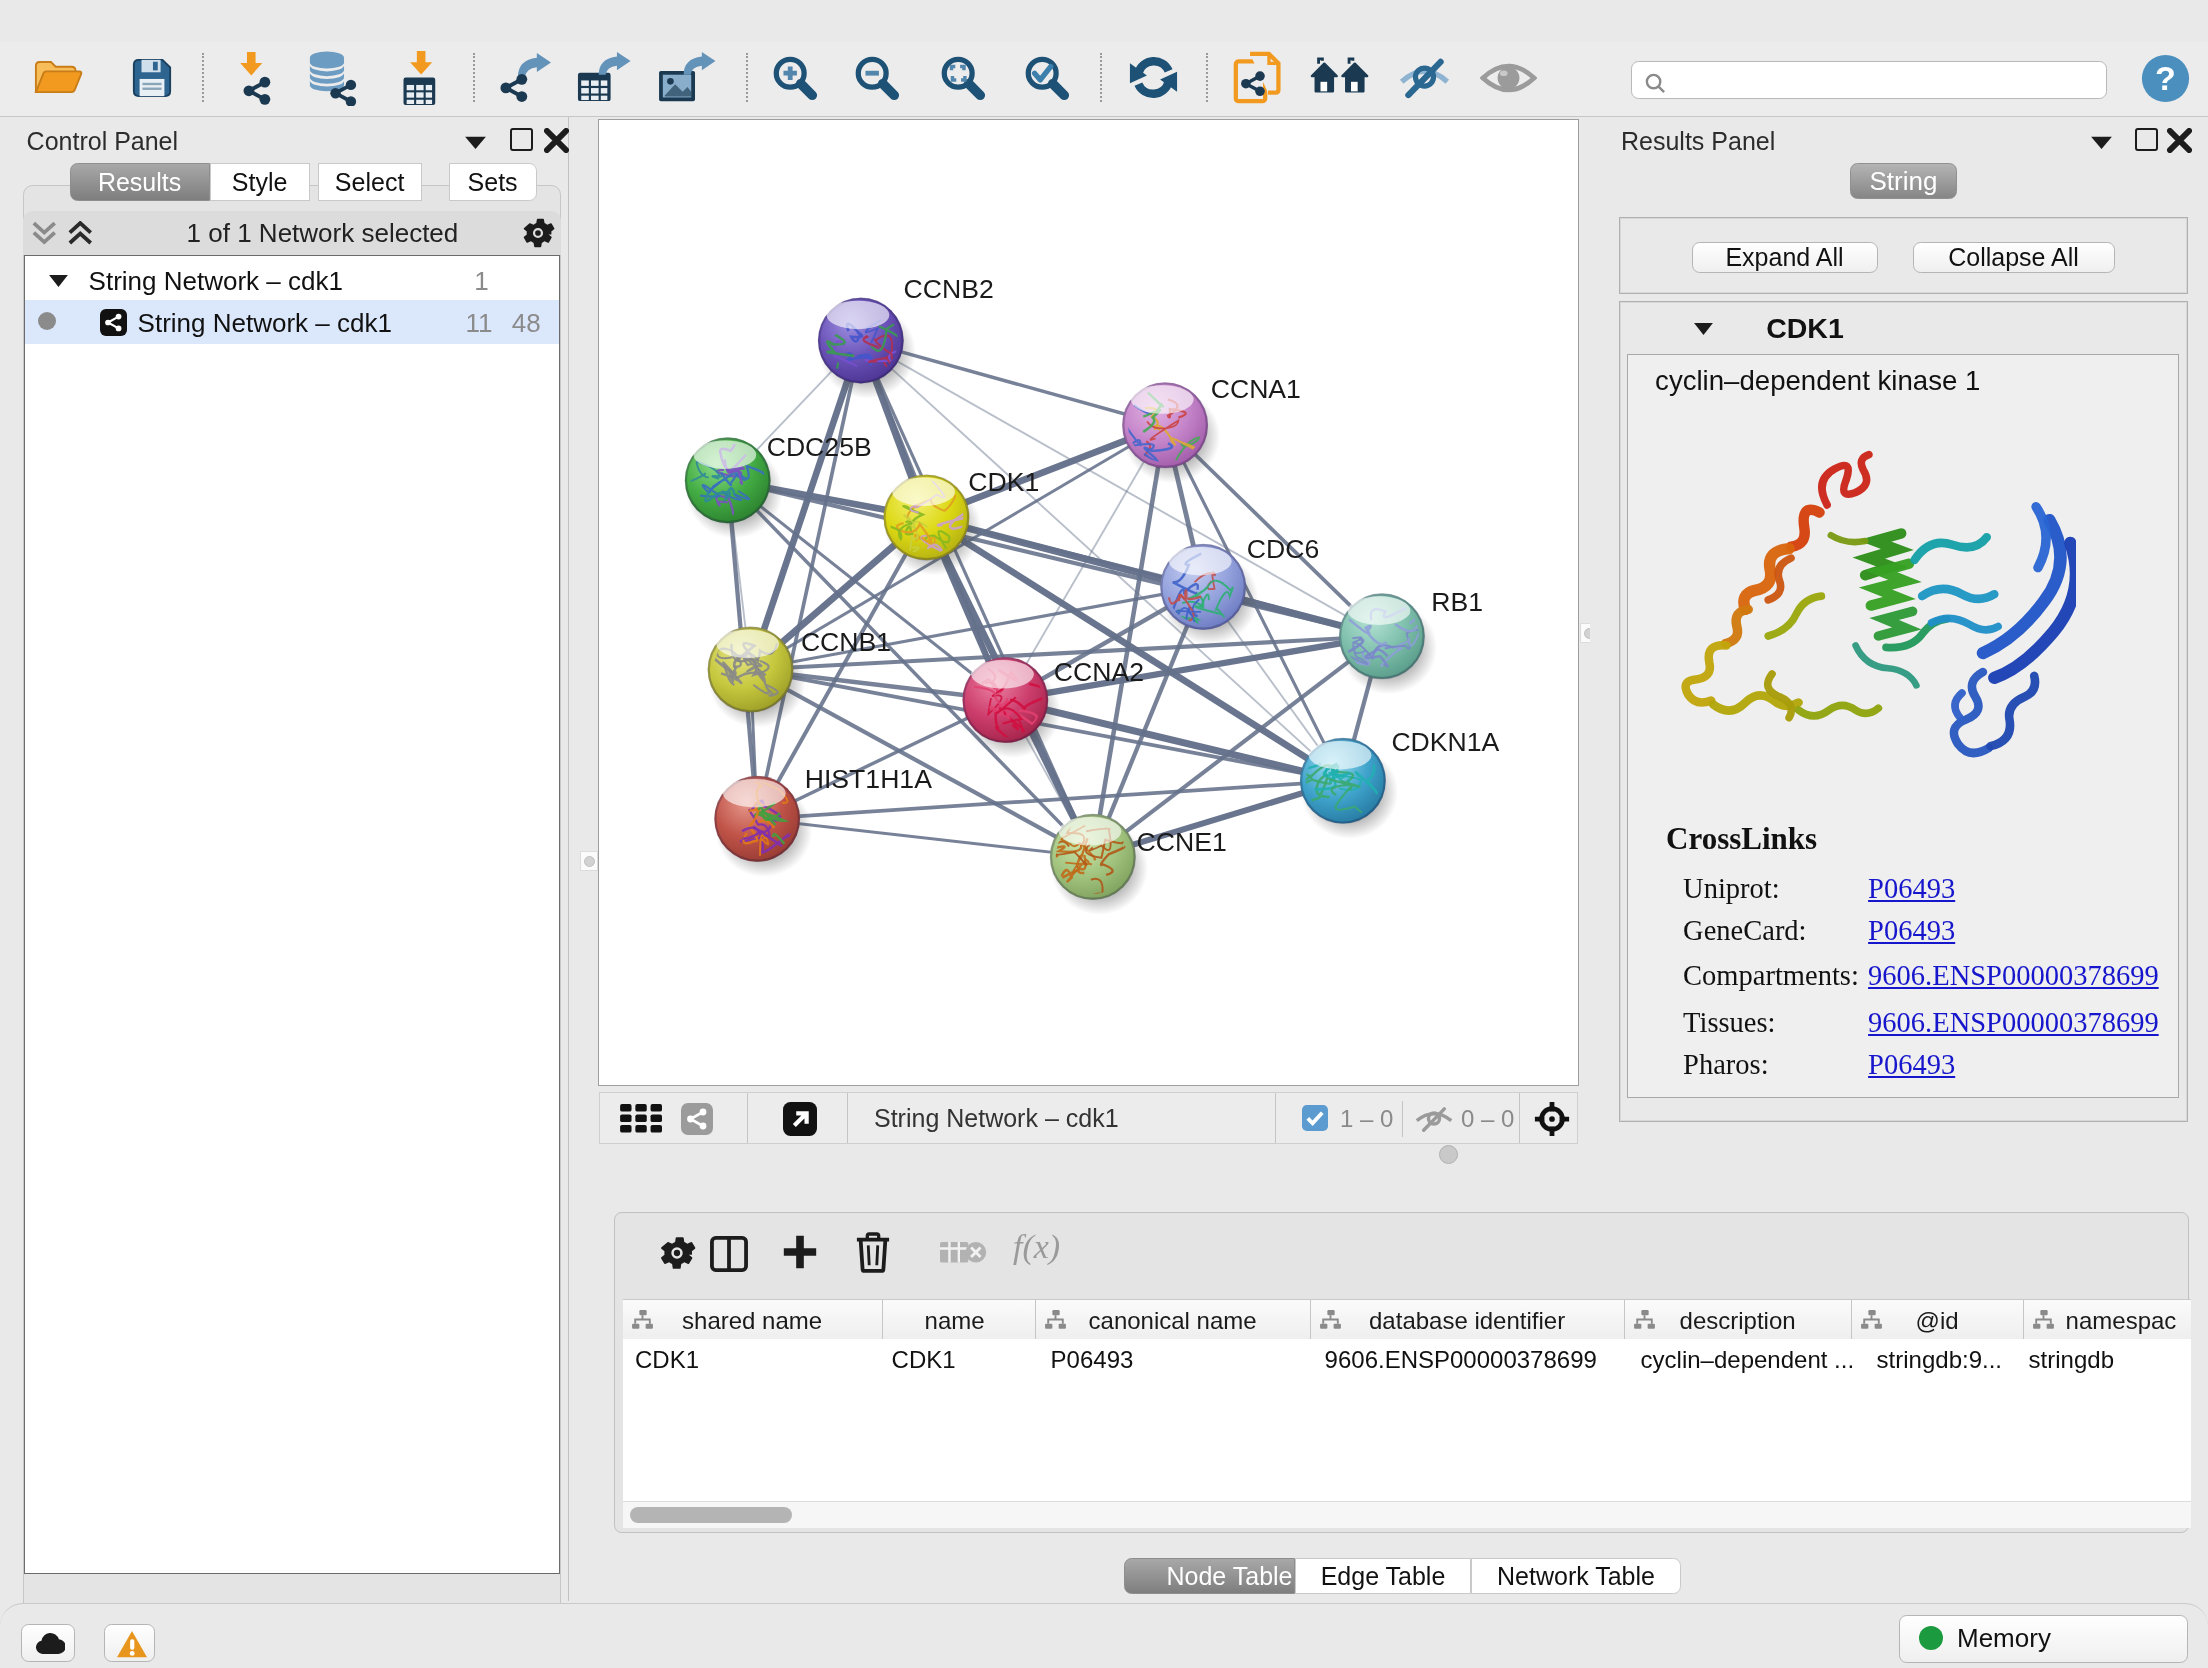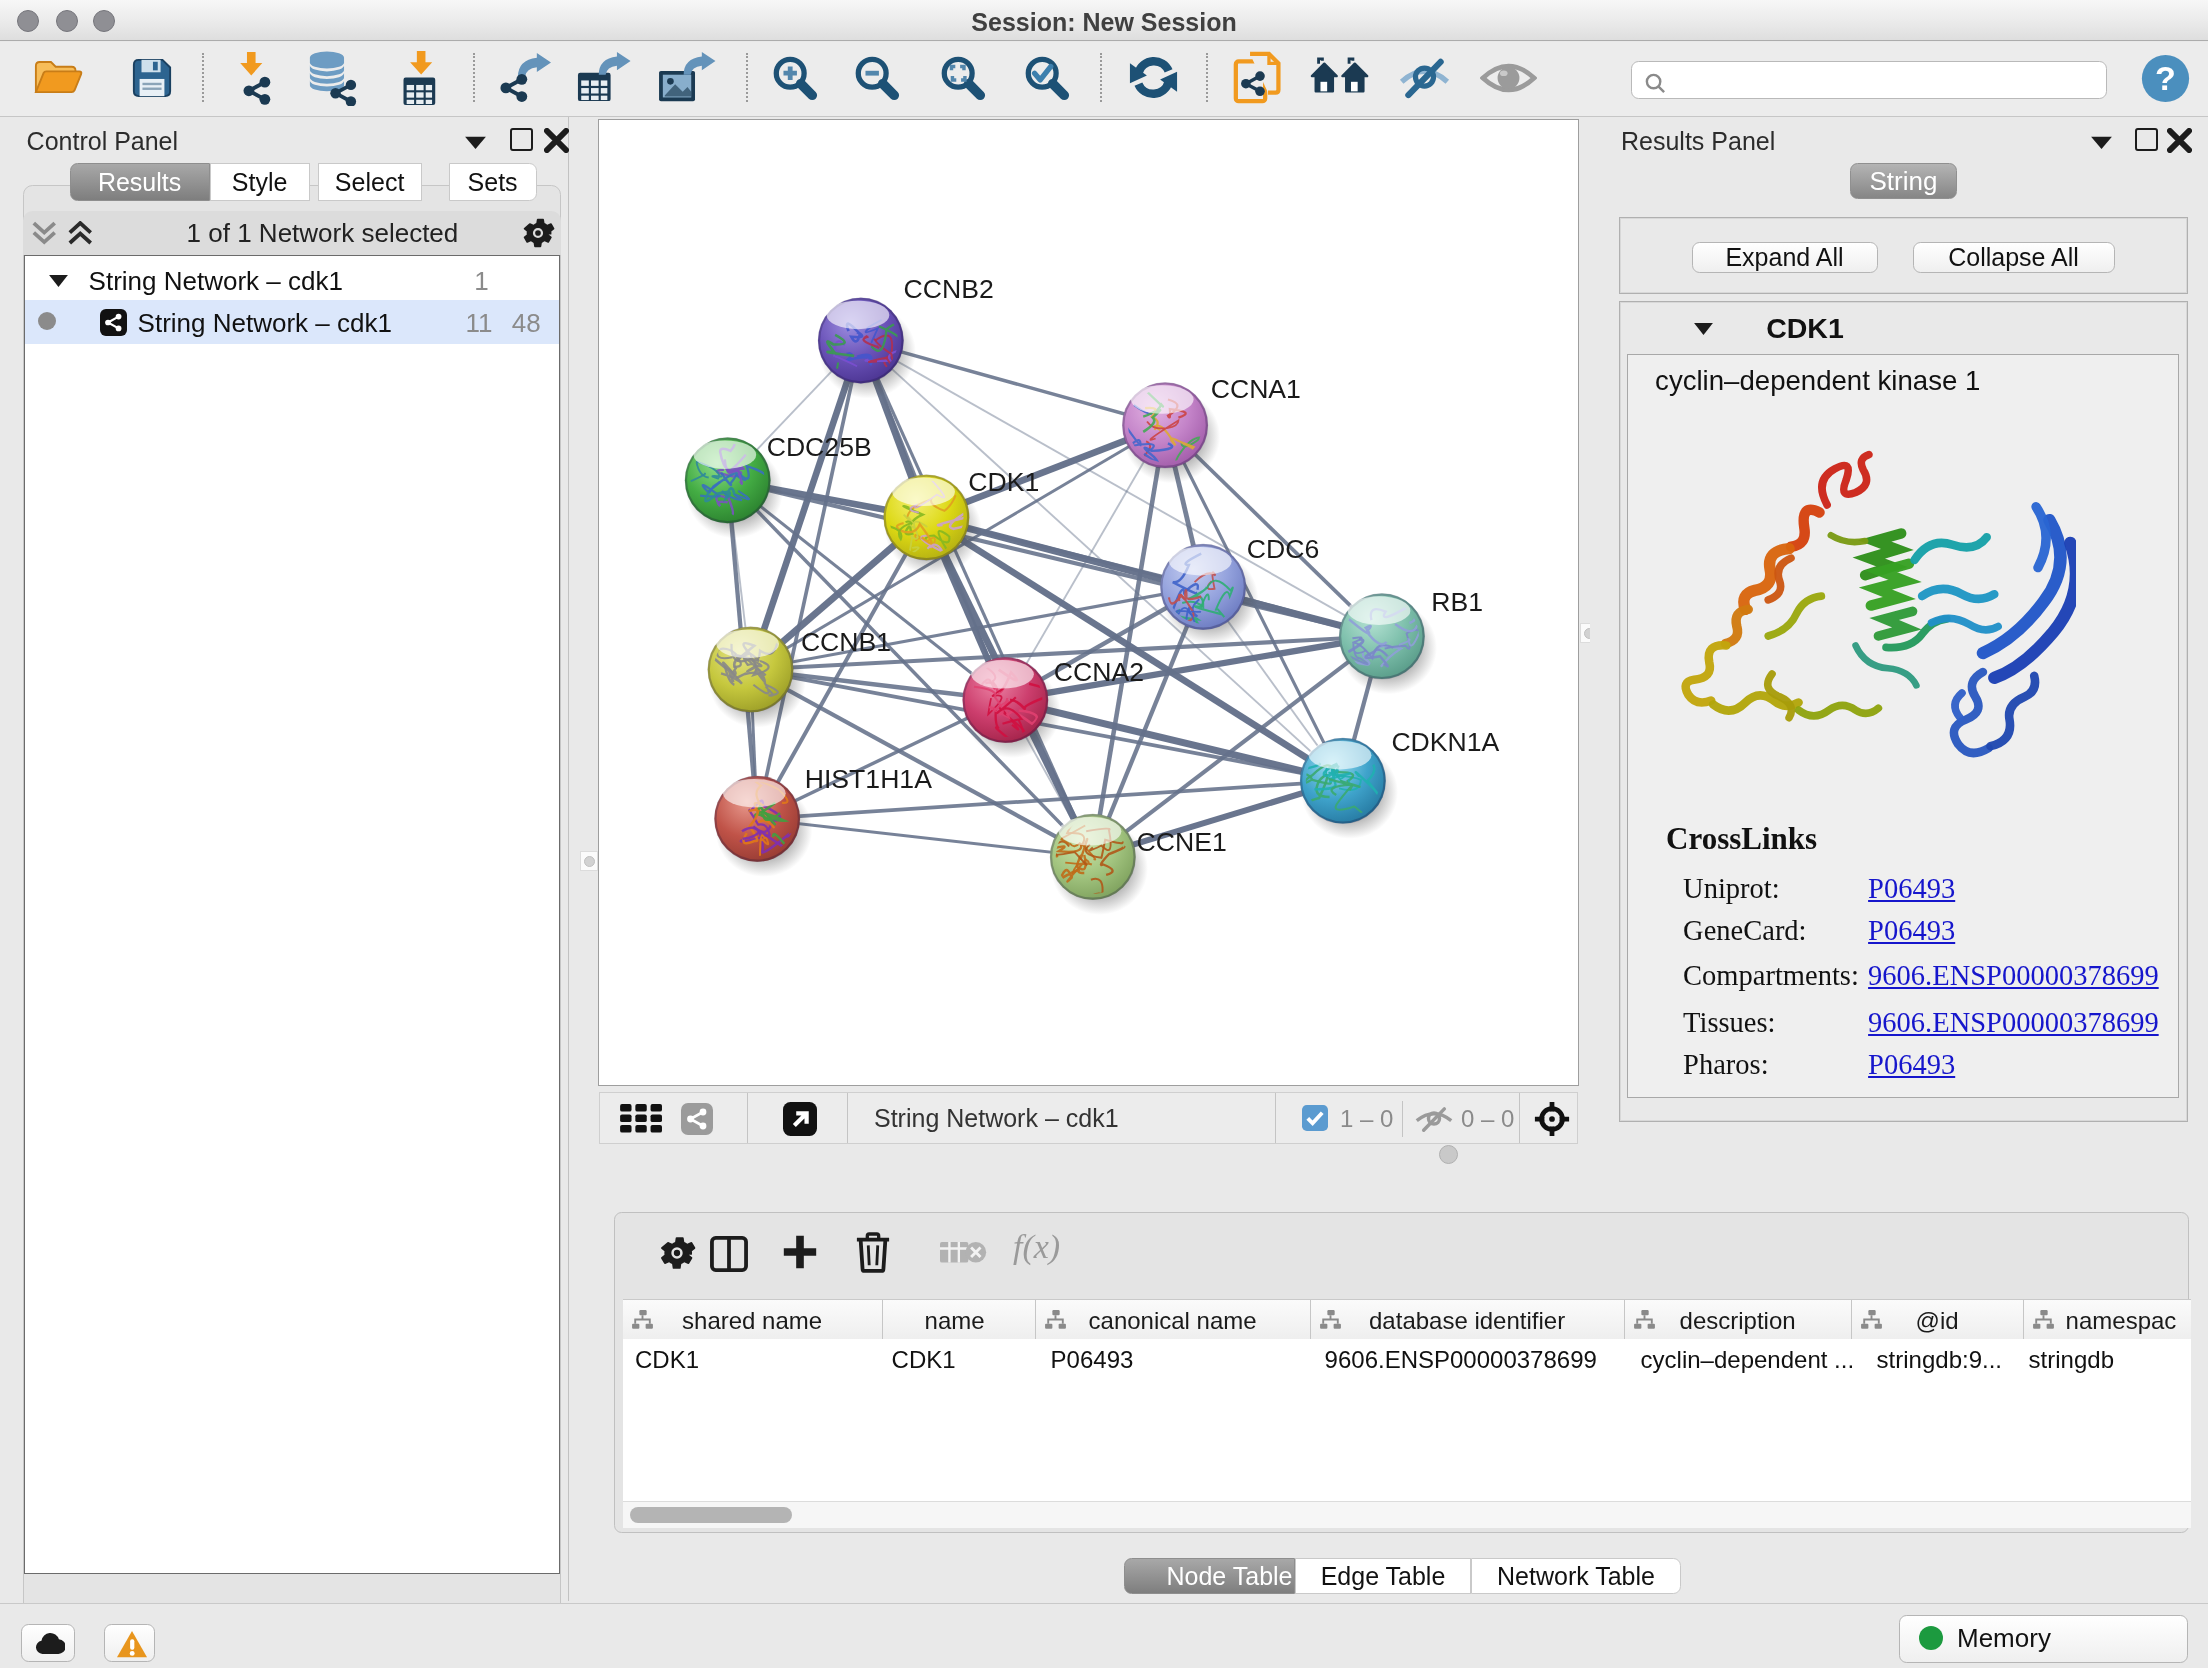--- a/index.html
+++ b/index.html
@@ -42,32 +42,26 @@
   
   #tpanel-title { left:599px; top:1157px; width:1609px; height:44px; background:#e9e9e9; }
   #tpanel { left:614px; top:1212px; width:1575px; height:321px; background:#e4e4e4; border:1px solid #c0c0c0; border-radius:7.6px; }
   .clrow { position:absolute; left:0; width:100%; height:38px; font-family:"Liberation Serif", serif; }
   .cll { position:absolute; left:55px; font-size:28.5px; color:#111; }
   .clv { position:absolute; left:240px; font-size:28.5px; color:#1616cc; text-decoration:underline; }
   .hcell { position:absolute; top:0; height:40px; border-right:1px solid #c6c6c6; font-size:24px; color:#1a1a1a; }
   .hcell span { position:absolute; top:6.7px; width:100%; text-align:center; }
   .rcell { position:absolute; top:6.7px; font-size:24px; color:#111; }
   
-  #bottombar { left:0; top:1603px; width:2208px; height:66px; background:#e9e9e9; border-top:1px solid #c9c9c9; }
+  #bottombar { left:0; top:1603px; width:2208px; height:66px; background:#e9e9e9; border-top:1px solid #c9c9c9;border-radius:23px; }
   .btn { background:linear-gradient(#ffffff,#efefef); border:1px solid #b5b5b5; border-radius:7.6px; }
 </style></head>
 <body>
 <div id="stage">
 
-  <div class="abs" id="titlebar">
-    <div class="tl" style="left:17px;"></div>
-    <div class="tl" style="left:56px;"></div>
-    <div class="tl" style="left:93px;"></div>
-    <div id="title">Session: New Session</div>
-  </div>
 
   <div class="abs" id="toolbar">
     <div id="searchbox"></div>
       <div class="vsep" style="left:202px"></div>
       <div class="vsep" style="left:473px"></div>
       <div class="vsep" style="left:746px"></div>
       <div class="vsep" style="left:1100px"></div>
       <div class="vsep" style="left:1206px"></div>
       <svg class="tbi" style="left:34px;top:16px" width="49" height="40" viewBox="0 0 52 42">
         <path d="M2,36 L2,8 Q2,4 6,4 L18,4 L23,9 L40,9 Q44,9 44,13 L44,15" fill="#f7bd59" stroke="#c87d18" stroke-width="2"></path>

